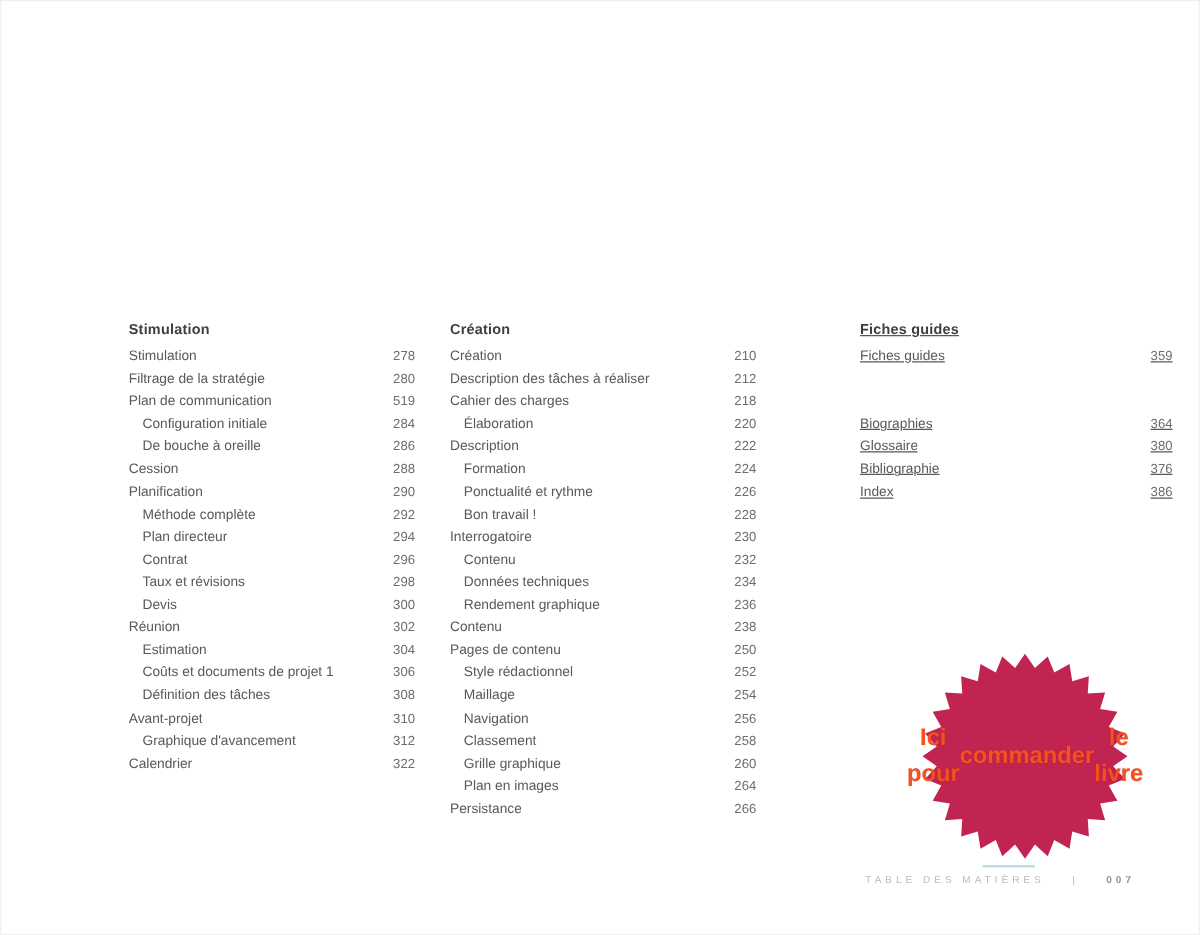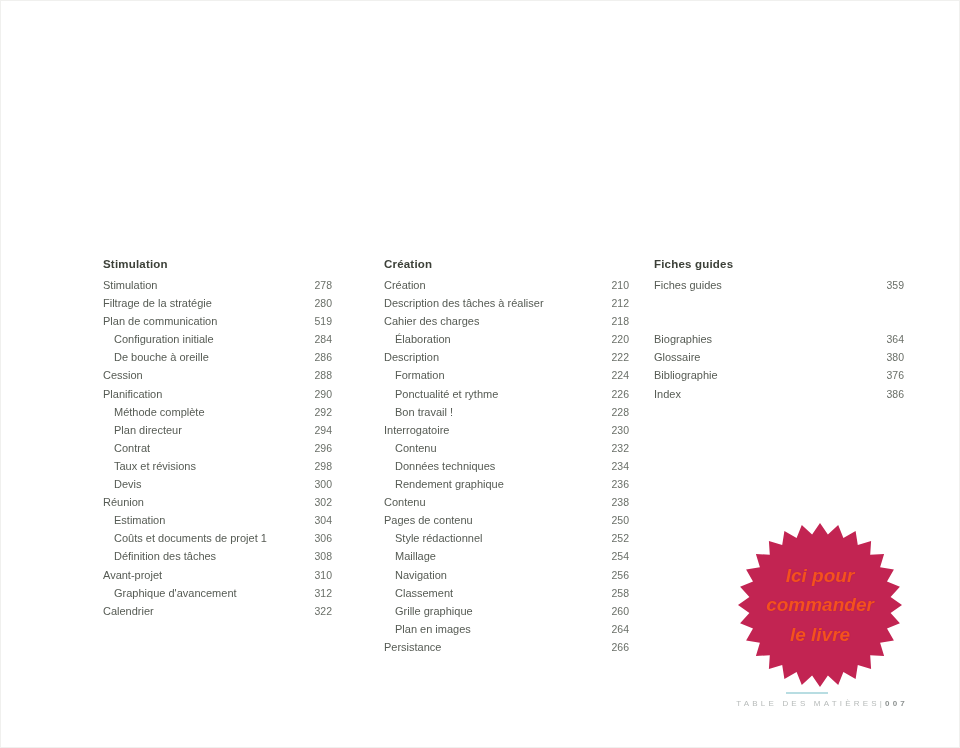--- a/index.html
+++ b/index.html
@@ -37,50 +37,49 @@
     white-space: nowrap;
     overflow: hidden;
   }
   .toc-row .row-page {
     margin-left: auto;
     font-size: 10.5px;
     color: #6a6f68;
   }
   .toc-row.gap-before { margin-top: 36.2px; }
   .col-1 { left: 103px; width: 229px; }
-  .col-2 { left: 384px; width: 245px; }
-  .col-3 { left: 654px; width: 250px; }
+  .col-2 { left: 360px; width: 245px; }
+  .col-3 { left: 688px; width: 250px; text-decoration: underline; }
 
   .badge {
     position: absolute;
     left: 737px; top: 522px;
     width: 166px; height: 166px;
   }
   .badge svg { position: absolute; inset: 0; }
   .badge .badge-text {
     position: absolute; inset: 0;
-    display: flex; flex-direction: column;
+    display: flex; flex-direction: row;
     align-items: center; justify-content: center;
     text-align: center;
     font-weight: bold;
     font-size: 19px;
     line-height: 1.55;
     color: #f4511e;
     text-shadow: 0 0 1px rgba(120,20,40,.35);
-    font-style: italic;
   }
 
   .footer {
     position: absolute;
     right: 52px; top: 699px;
     font-size: 8px;
     letter-spacing: 3.2px;
     color: #b7bbba;
     text-transform: uppercase;
-    display: flex; align-items: flex-start; gap: 0; margin-left: 11px;
+    display: flex; align-items: flex-start; gap: 22px; margin-left: 11px;
   }
   .footer .footer-page {
     color: #8d9291;
     font-weight: bold;
   }
   .footer-rule {
     position: absolute;
     left: 786px; top: 692px;
     width: 42px; height: 2px;
     background: #b8dde2;

